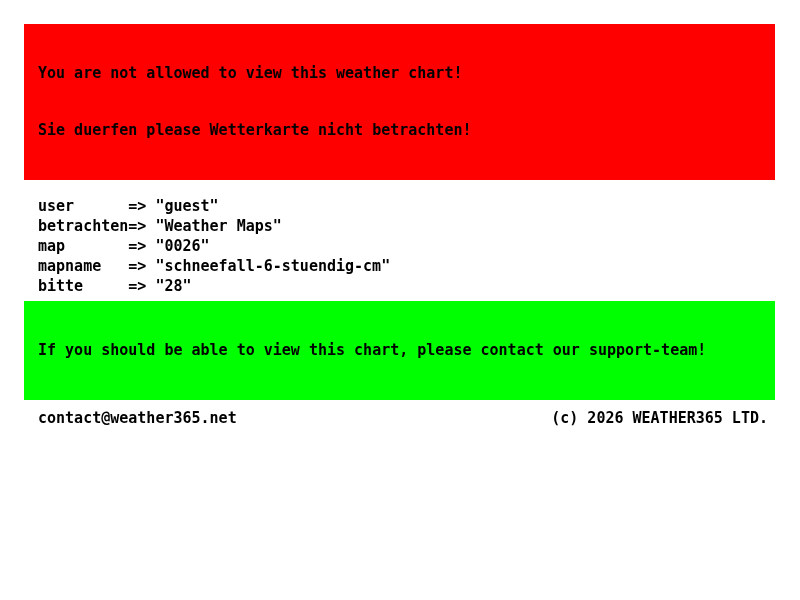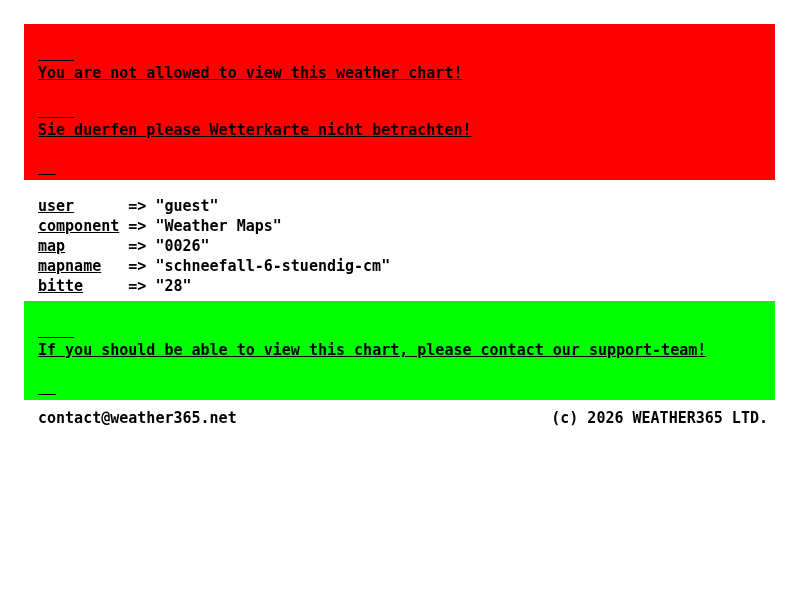--- a/index.html
+++ b/index.html
@@ -18,35 +18,34 @@
   }
   .page {
     width: 751px;
     margin: 24px 0 0 24px;
   }
   .banner {
     width: 723px; 
     padding: 2px 14px;
     line-height: 19px;
     white-space: pre;
-    text-decoration: underline;
   }
   .banner-error { background: #ff0000; }
   .banner-ok    { background: #00ff00; margin-top: 5px; }
   .banner .line { display: block; }
   .params {
     margin-top: 16px;
     padding-left: 14px;
   }
   .param-row {
     display: flex;
     line-height: 20px;
     white-space: pre;
   }
-  .param-key   { display: inline-block; width: 10ch; text-decoration: underline; }
+  .param-key   { display: inline-block; width: 10ch; }
   .param-arrow { display: inline-block; }
   .param-value { display: inline-block; margin-left: 1ch; }
   .footer {
     display: flex;
     justify-content: space-between;
     margin-top: 9px;
     padding: 0 7px 0 14px;
     line-height: 18px;
     white-space: pre;
   }
@@ -61,21 +60,21 @@
     <span class="line">Sie duerfen please Wetterkarte nicht betrachten!</span>
   </div>
 
   <div class="params">
     <div class="param-row">
       <span class="param-key">user</span>
       <span class="param-arrow">=&gt;</span>
       <span class="param-value">"guest"</span>
     </div>
     <div class="param-row">
-      <span class="param-key">component</span>
+      <span class="param-key">betrachten</span>
       <span class="param-arrow">=&gt;</span>
       <span class="param-value">"Weather Maps"</span>
     </div>
     <div class="param-row">
       <span class="param-key">map</span>
       <span class="param-arrow">=&gt;</span>
       <span class="param-value">"0026"</span>
     </div>
     <div class="param-row">
       <span class="param-key">mapname</span>

